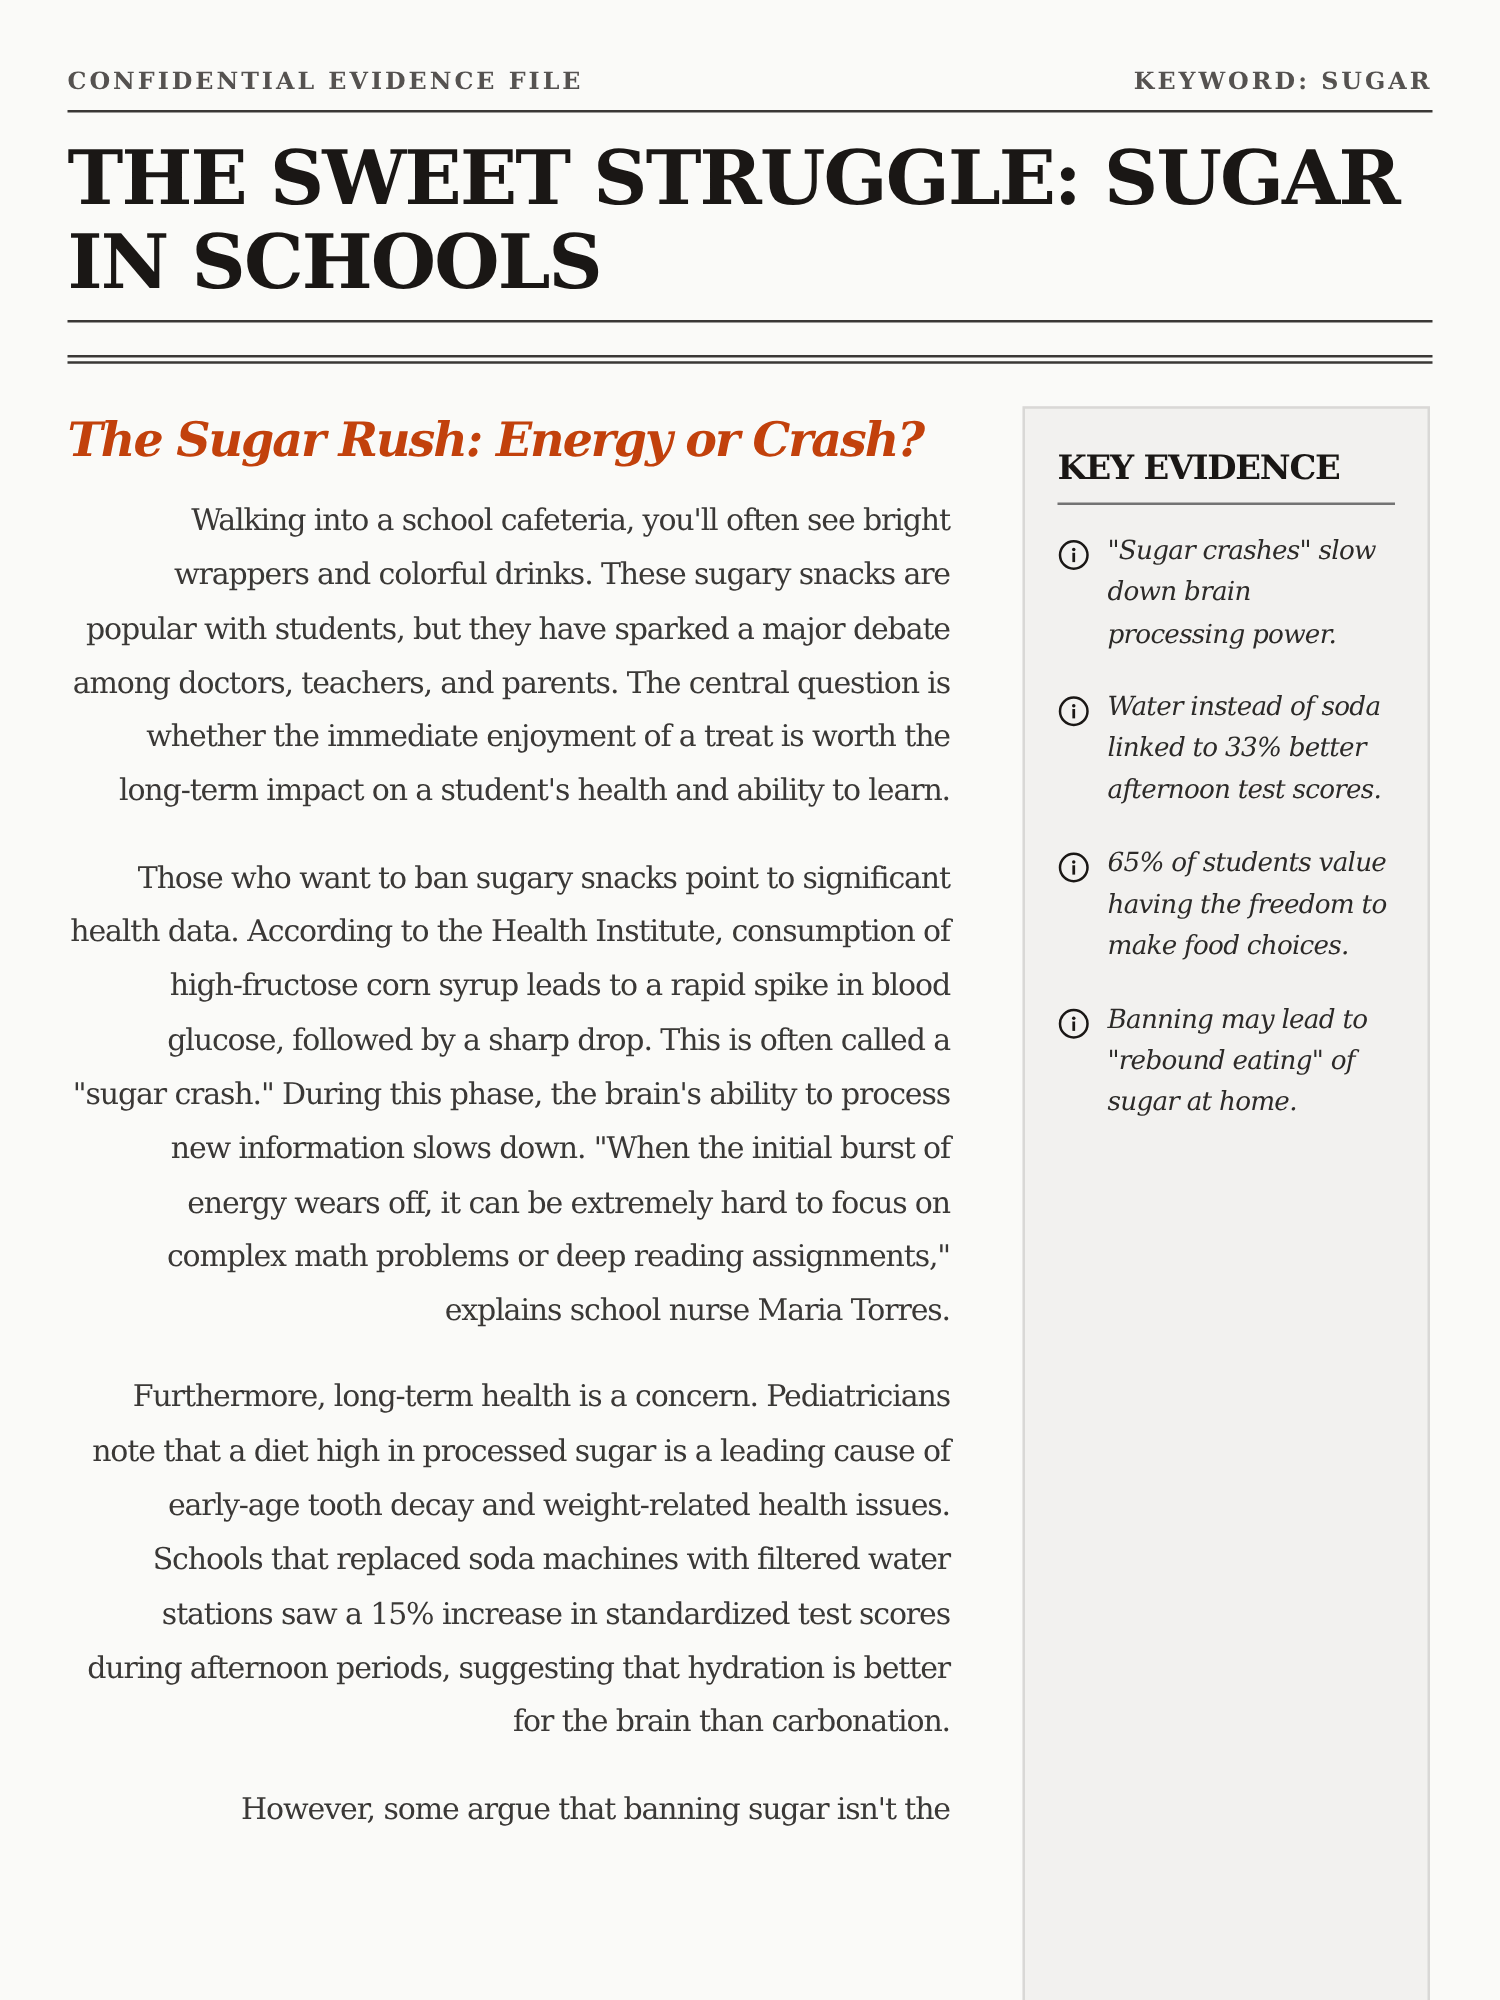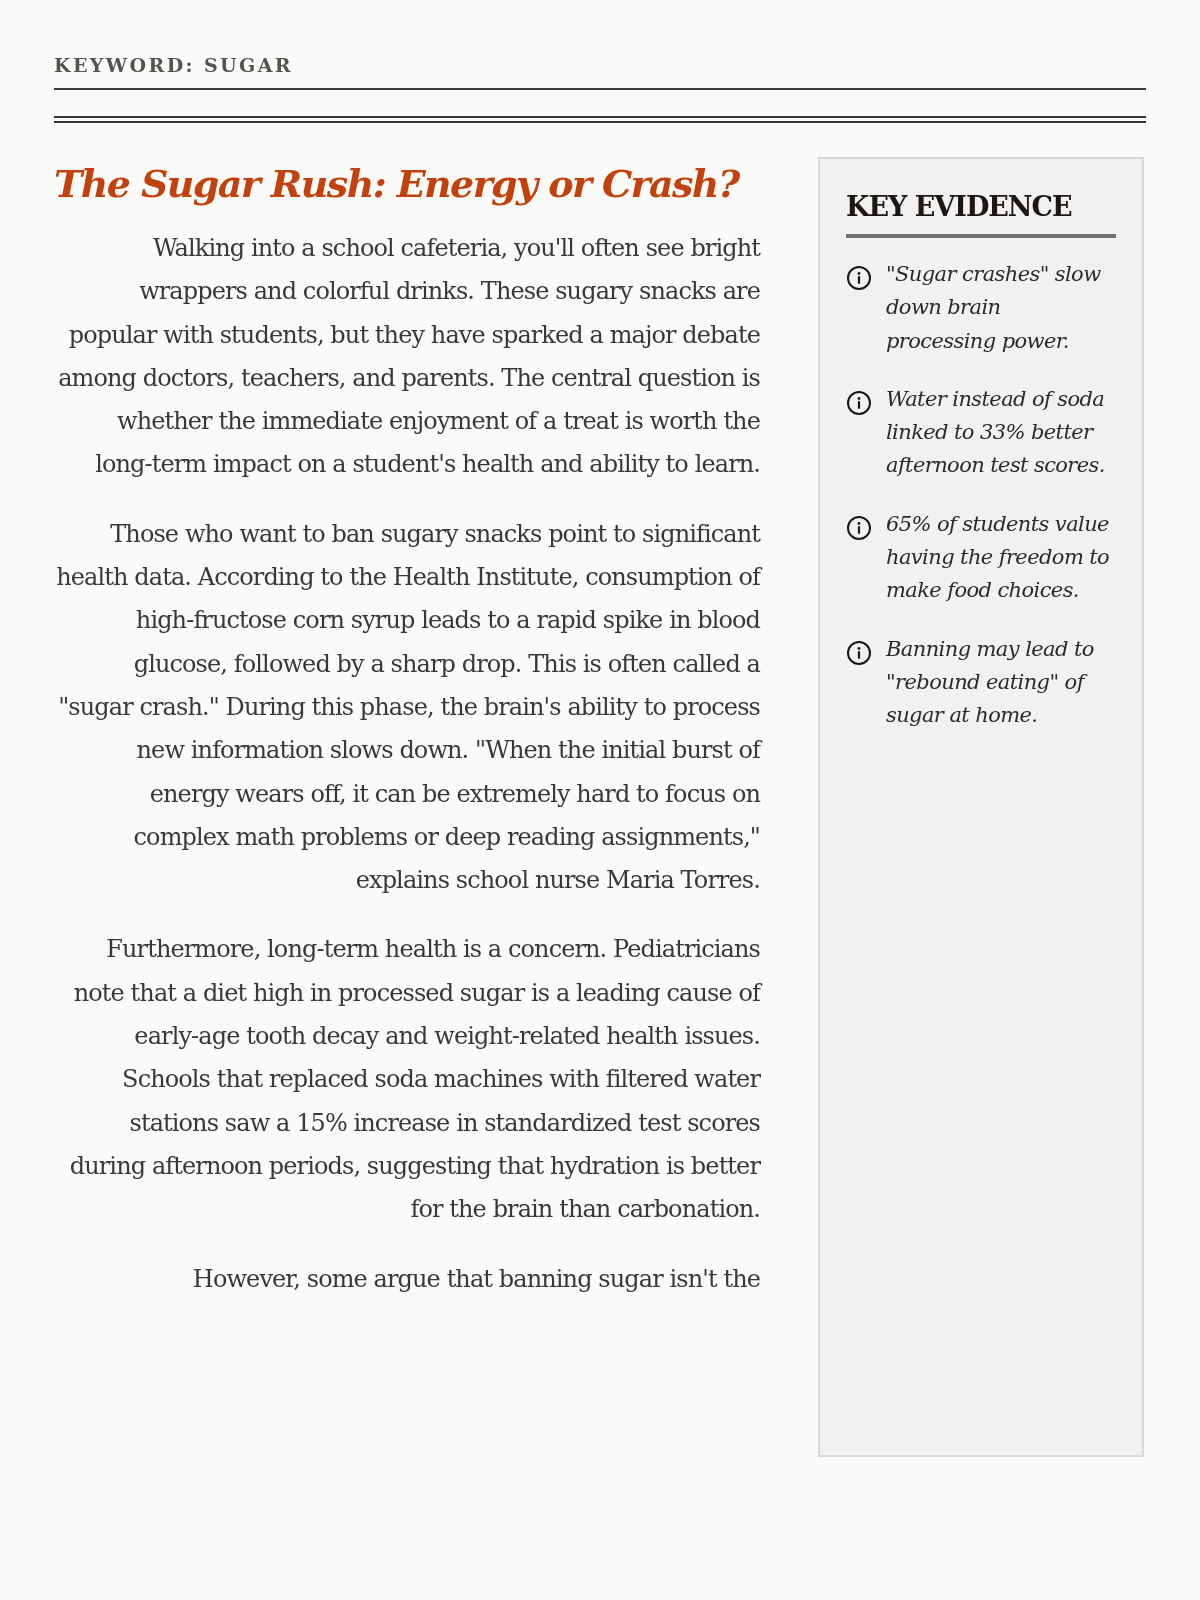--- a/index.html
+++ b/index.html
@@ -46,38 +46,40 @@
     width: 326px; height: 1300px;
     background: #f2f1ef;
     border: 2px solid #d9d8d6;
     box-sizing: border-box;
     padding: 32px 26px;
   }
   .sidebar-title {
     margin: 0; padding-bottom: 12px;
     font-family: "DejaVu Serif", serif; font-weight: bold;
     font-size: 27px; color: #1a1715; letter-spacing: -1px;
-    border-bottom: 4px solid #737373;
+    border-bottom: 2px solid #737373;
   }
   .evidence-list { list-style: none; margin: 20px 0 0 0; padding: 0; }
   .evidence-item { display: flex; align-items: flex-start; margin-bottom: 25px; }
   .info-icon { flex: 0 0 26px; width: 26px; height: 26px; margin-top: 7px; margin-right: 14px; }
   .evidence-text {
     font-style: italic; font-size: 21px; line-height: 33.3px;
     color: #2c2a28; letter-spacing: -0.6px;
   }
 </style>
 </head>
 <body>
 
 <div class="page">
   <div class="topbar">
+    <span>CONFIDENTIAL EVIDENCE FILE</span>
     <span>KEYWORD: SUGAR</span>
   </div>
 
+  <h1 class="title">THE SWEET STRUGGLE: SUGAR IN SCHOOLS</h1>
   <div class="double-rule"></div>
 
   <div class="columns">
     <div class="main">
       <h2 class="section-title">The Sugar Rush: Energy or Crash?</h2>
       <p class="para">Walking into a school cafeteria, you'll often see bright wrappers and colorful drinks. These sugary snacks are popular with students, but they have sparked a major debate among doctors, teachers, and parents. The central question is whether the immediate enjoyment of a treat is worth the long-term impact on a student's health and ability to learn.</p>
       <p class="para">Those who want to ban sugary snacks point to significant health data. According to the Health Institute, consumption of high-fructose corn syrup leads to a rapid spike in blood glucose, followed by a sharp drop. This is often called a "sugar crash." During this phase, the brain's ability to process new information slows down. "When the initial burst of energy wears off, it can be extremely hard to focus on complex math problems or deep reading assignments," explains school nurse Maria Torres.</p>
       <p class="para">Furthermore, long-term health is a concern. Pediatricians note that a diet high in processed sugar is a leading cause of early-age tooth decay and weight-related health issues. Schools that replaced soda machines with filtered water stations saw a 15% increase in standardized test scores during afternoon periods, suggesting that hydration is better for the brain than carbonation.</p>
       <p class="para">However, some argue that banning sugar isn't the</p>
     </div>

